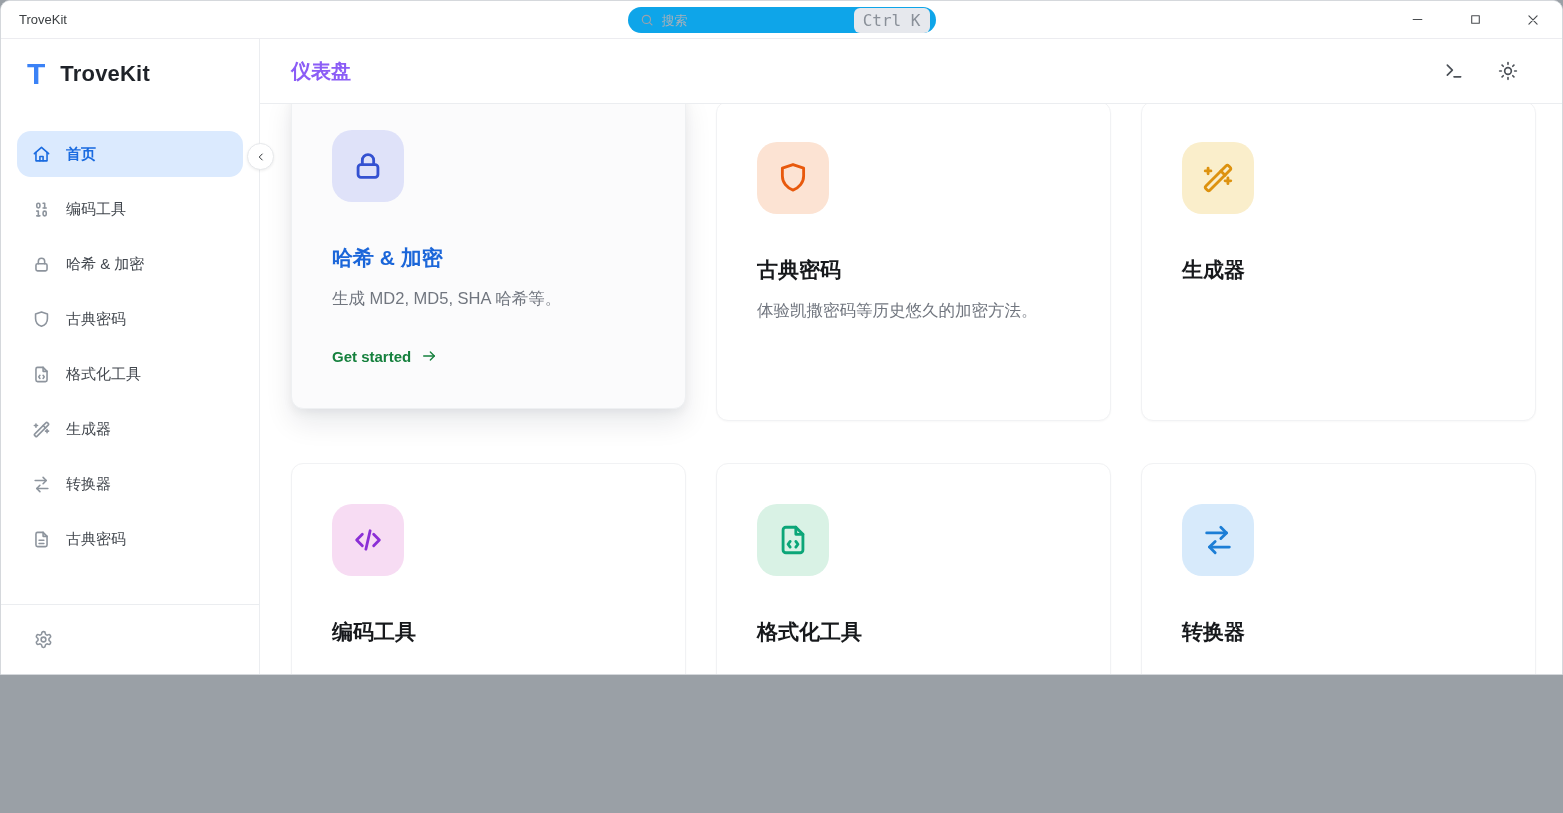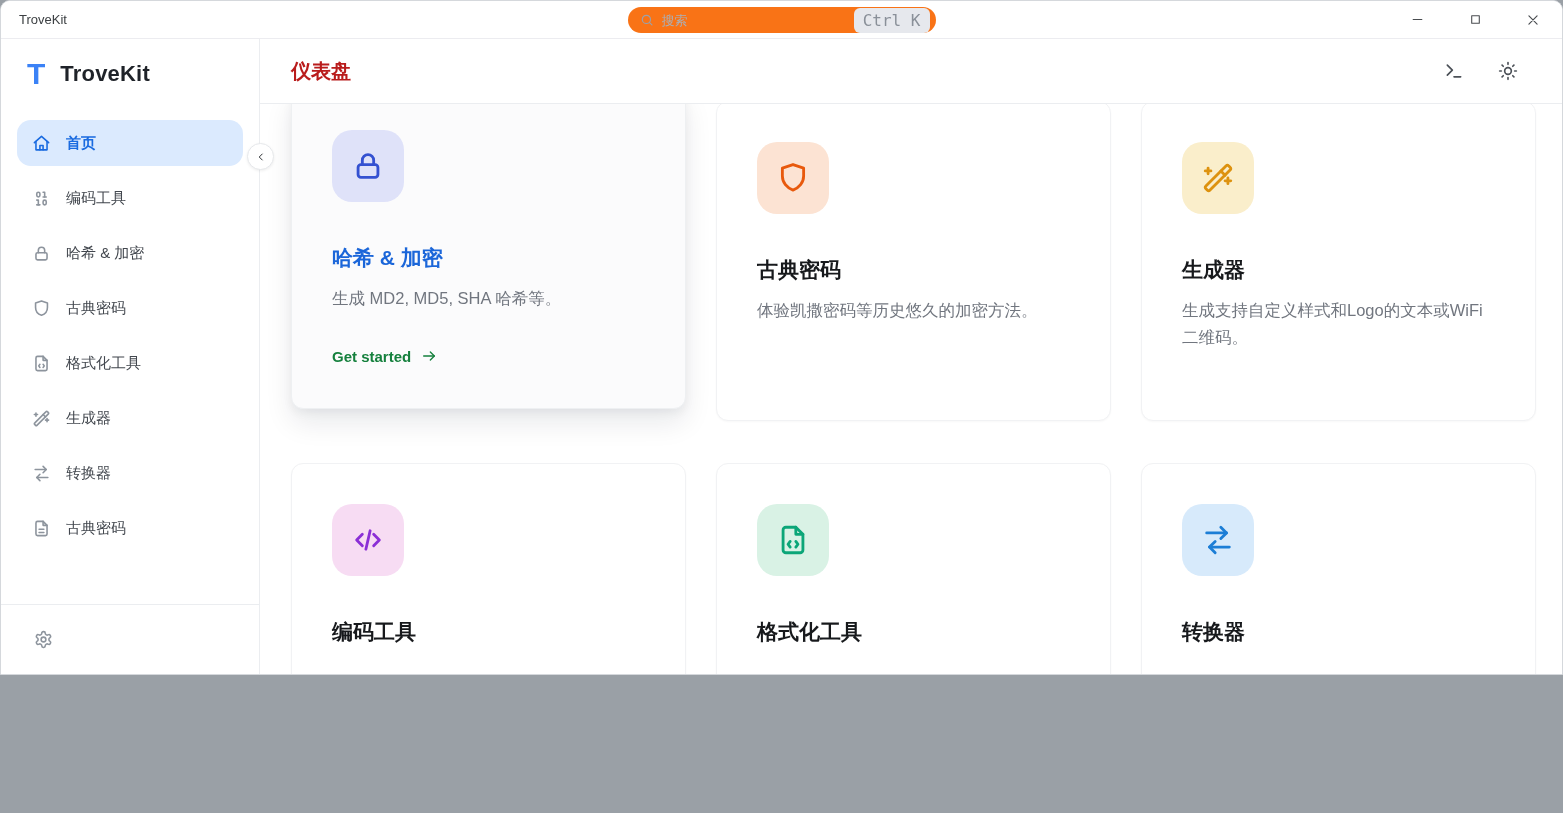--- a/index.html
+++ b/index.html
@@ -10,21 +10,21 @@
     border:1px solid #d5d8dc;
   }
   
   .titlebar {
     height:38px; background:#fff; border-bottom:1px solid #ececf0;
     display:flex; align-items:center; position:relative; flex:0 0 auto;
   }
   .titlebar-app { font-size:13px; color:#3c4043; padding-left:18px; }
   .search-pill {
     position:absolute; left:50%; top:6px; transform:translateX(-50%);
-    width:308px; height:26px; background:#f97316; border-radius:13px;
+    width:308px; height:26px; background:#0ea5e9; border-radius:13px;
     display:flex; align-items:center; padding:0 6px 0 12px;
   }
   .search-pill svg { flex:0 0 auto; color:#9aa1ab; }
   .search-pill input {
     flex:1 1 auto; border:none; outline:none; background:transparent;
     font-size:13px; color:#3c4043; padding:0 8px; min-width:0;
     font-family:"Liberation Sans","DejaVu Sans",sans-serif;
   }
   .search-pill input::placeholder { color:#aab0b8; }
   .kbd-badge {
@@ -36,21 +36,21 @@
   
   .app-body { flex:1 1 auto; display:flex; min-height:0; position:relative; }
   
   .sidebar {
     width:259px; flex:0 0 259px; border-right:1px solid #ebedf0;
     display:flex; flex-direction:column; position:relative; background:#fff;
   }
   .logo-row { display:flex; align-items:center; gap:15px; margin:20px 0 0 26px; }
   .logo-mark { font-size:30px; font-weight:bold; color:#3b82f6; line-height:1; }
   .logo-name { font-size:22px; font-weight:bold; color:#1f2329; letter-spacing:.2px; }
-  .nav { margin-top:31px; padding:0 16px; }
+  .nav { margin-top:42px; padding:0 16px; }
   .nav-item {
     height:46px; display:flex; align-items:center; gap:15px; padding:0 15px;
     border-radius:14px; margin-bottom:9px; color:#42474e; font-size:15px; cursor:pointer;
   }
   .nav-item .nav-ico { color:#8d949d; display:flex; }
   .nav-item.active { background:#dbeafe; color:#1a6be0; font-weight:bold; }
   .nav-item.active .nav-ico { color:#1a6be0; }
   .sidebar-footer {
     margin-top:auto; border-top:1px solid #ebedf0; height:70px;
     display:flex; align-items:center; padding-left:33px;
@@ -60,21 +60,21 @@
     position:absolute; left:246px; top:104px; width:27px; height:27px; border-radius:50%;
     background:#fff; border:1px solid #e6e8eb; box-shadow:0 1px 3px rgba(0,0,0,.07);
     display:flex; align-items:center; justify-content:center; color:#2f3337; z-index:5; cursor:pointer;
   }
   
   .main { flex:1 1 auto; display:flex; flex-direction:column; min-width:0; }
   .page-header {
     height:65px; flex:0 0 65px; border-bottom:1px solid #ebedf0;
     display:flex; align-items:center; padding:0 44px 0 31px;
   }
-  .page-title { font-size:20px; font-weight:bold; color:#b91c1c; }
+  .page-title { font-size:20px; font-weight:bold; color:#8b5cf6; }
   .header-actions { margin-left:auto; display:flex; align-items:center; gap:34px; }
   .hdr-icon-btn { color:#4c5158; display:flex; cursor:pointer; }
   .content { flex:1 1 auto; overflow:hidden; position:relative; }
   .cards-grid {
     display:grid; grid-template-columns:repeat(3,395px); column-gap:30px; row-gap:42px;
     padding:0 28px 0 31px; margin-top:-3px;
   }
   .card {
     width:395px; height:320px; background:#fff; border:1px solid #f1f2f4;
     border-radius:12px; padding:40px; position:relative; cursor:pointer;
@@ -308,21 +308,20 @@
               <svg class="ic" width="34" height="34" viewBox="0 0 24 24" stroke-width="2.1" style="color: rgb(221, 146, 15);">
                   <path d="M20.7 4.6 19.4 3.3a1.1 1.1 0 0 0-1.6 0L3.3 17.8a1.1 1.1 0 0 0 0 1.6l1.3 1.3a1.1 1.1 0 0 0 1.6 0L20.7 6.2a1.1 1.1 0 0 0 0-1.6Z"></path>
                   <path d="m14 7 3 3"></path>
                   <path d="M5 5v4"></path>
                   <path d="M3 7h4"></path>
                   <path d="M19 12v4"></path>
                   <path d="M17 14h4"></path>
                 </svg>
             </div>
             <div class="card-title">生成器</div>
-            <div class="card-desc">生成支持自定义样式和Logo的文本或WiFi二维码。</div>
           </div>
 
           <div class="card">
             <div class="icon-tile" style="background: rgb(247, 220, 243);">
               <svg class="ic" width="34" height="34" viewBox="0 0 24 24" stroke-width="2.1" style="color: rgb(139, 47, 214);">
                   <path d="m8 8-4 4 4 4"></path>
                   <path d="m16 8 4 4-4 4"></path>
                   <path d="M13.5 5.5l-3 13"></path>
                 </svg>
             </div>

